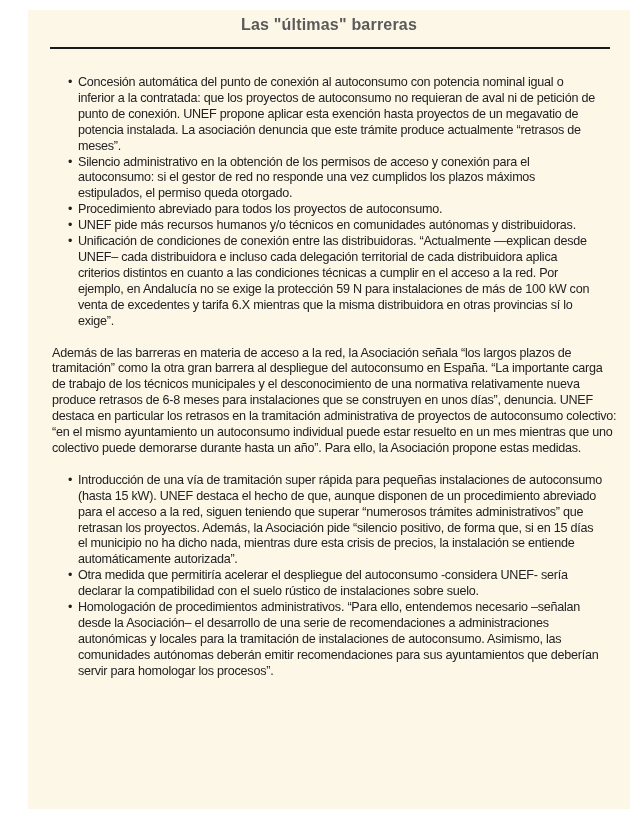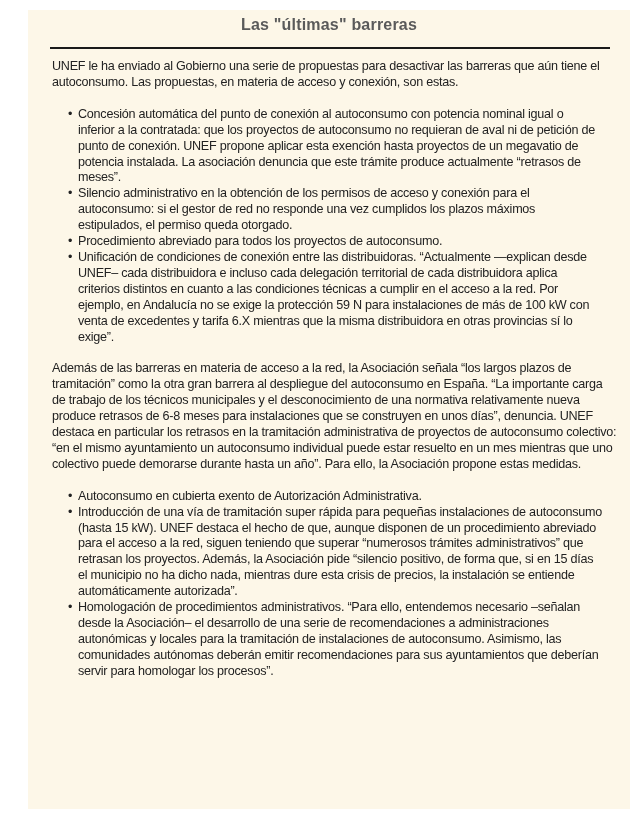--- a/index.html
+++ b/index.html
@@ -18,27 +18,27 @@
   .content li::before { content: "\2022"; position: absolute; left: 0; top: 0; }
   .section-title { font-weight: bold; margin-top: 16px !important; }
 </style>
 </head>
 <body>
 
 <div class="box">
   <div class="title">Las "últimas" barreras</div>
   <div class="rule"></div>
   <div class="content">
-    <p>UNEF le ha enviado al Gobierno una serie de propuestas para desactivar las barreras que aún tiene el autoconsumo. Las propuestas, en materia de acceso y conexión, son estas.</p>
     <ul>
       <li>Concesión automática del punto de conexión al autoconsumo con potencia nominal igual o inferior a la contratada: que los proyectos de autoconsumo no requieran de aval ni de petición de punto de conexión. UNEF propone aplicar esta exención hasta proyectos de un megavatio de potencia instalada. La asociación denuncia que este trámite produce actualmente “retrasos de meses”.</li>
       <li>Silencio administrativo en la obtención de los permisos de acceso y conexión para el autoconsumo: si el gestor de red no responde una vez cumplidos los plazos máximos estipulados, el permiso queda otorgado.</li>
       <li>Procedimiento abreviado para todos los proyectos de autoconsumo.</li>
+      <li>UNEF pide más recursos humanos y/o técnicos en comunidades autónomas y distribuidoras.</li>
       <li>Unificación de condiciones de conexión entre las distribuidoras. “Actualmente —explican desde UNEF– cada distribuidora e incluso cada delegación territorial de cada distribuidora aplica criterios distintos en cuanto a las condiciones técnicas a cumplir en el acceso a la red. Por ejemplo, en Andalucía no se exige la protección 59 N para instalaciones de más de 100 kW con venta de excedentes y tarifa 6.X mientras que la misma distribuidora en otras provincias sí lo exige”.</li>
     </ul>
     <p>Además de las barreras en materia de acceso a la red, la Asociación señala “los largos plazos de tramitación” como la otra gran barrera al despliegue del autoconsumo en España. “La importante carga de trabajo de los técnicos municipales y el desconocimiento de una normativa relativamente nueva produce retrasos de 6-8 meses para instalaciones que se construyen en unos días”, denuncia. UNEF destaca en particular los retrasos en la tramitación administrativa de proyectos de autoconsumo colectivo: “en el mismo ayuntamiento un autoconsumo individual puede estar resuelto en un mes mientras que uno colectivo puede demorarse durante hasta un año”. Para ello, la Asociación propone estas medidas.</p>
     <ul>
-      <li>Autoconsumo en cubierta exento de Autorización Administrativa.</li>
       <li>Introducción de una vía de tramitación super rápida para pequeñas instalaciones de autoconsumo (hasta 15 kW). UNEF destaca el hecho de que, aunque disponen de un procedimiento abreviado para el acceso a la red, siguen teniendo que superar “numerosos trámites administrativos” que retrasan los proyectos. Además, la Asociación pide “silencio positivo, de forma que, si en 15 días el municipio no ha dicho nada, mientras dure esta crisis de precios, la instalación se entiende automáticamente autorizada”.</li>
+      <li>Otra medida que permitiría acelerar el despliegue del autoconsumo -considera UNEF- sería declarar la compatibilidad con el suelo rústico de instalaciones sobre suelo.</li>
       <li>Homologación de procedimientos administrativos. “Para ello, entendemos necesario –señalan desde la Asociación– el desarrollo de una serie de recomendaciones a administraciones autonómicas y locales para la tramitación de instalaciones de autoconsumo. Asimismo, las comunidades autónomas deberán emitir recomendaciones para sus ayuntamientos que deberían servir para homologar los procesos”.</li>
     </ul>
   </div>
 </div>
 
 </body></html>

